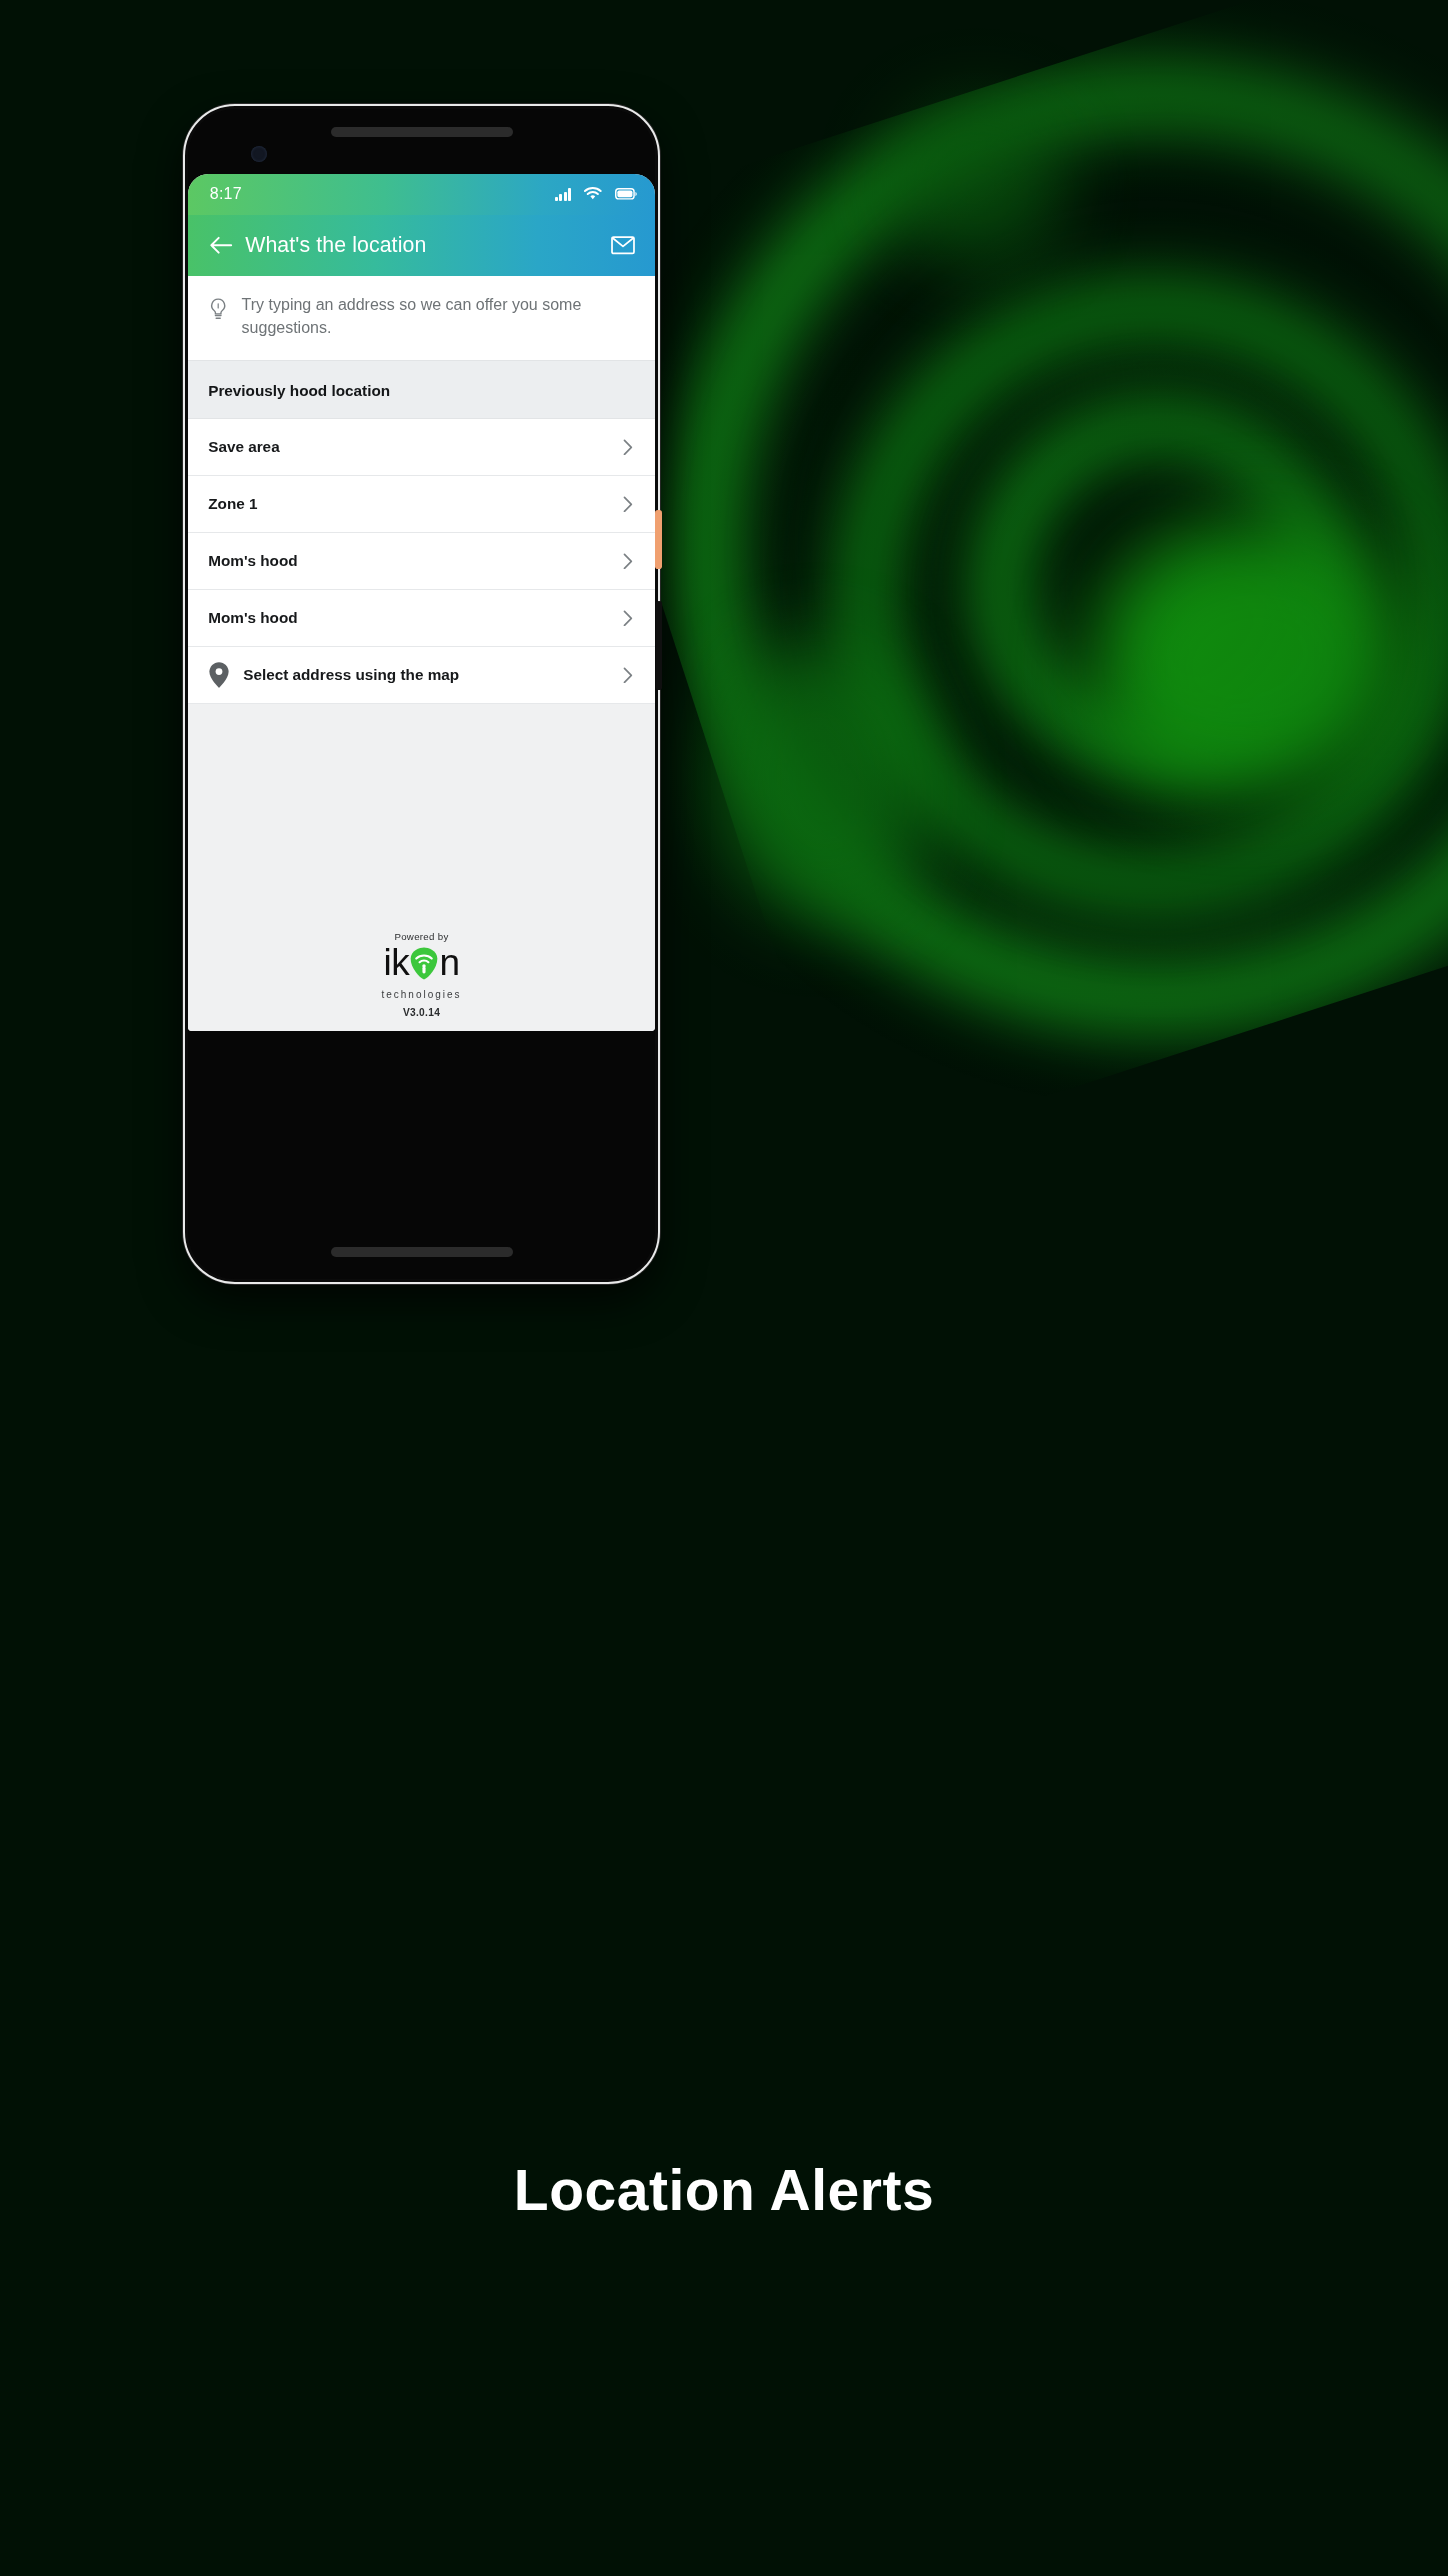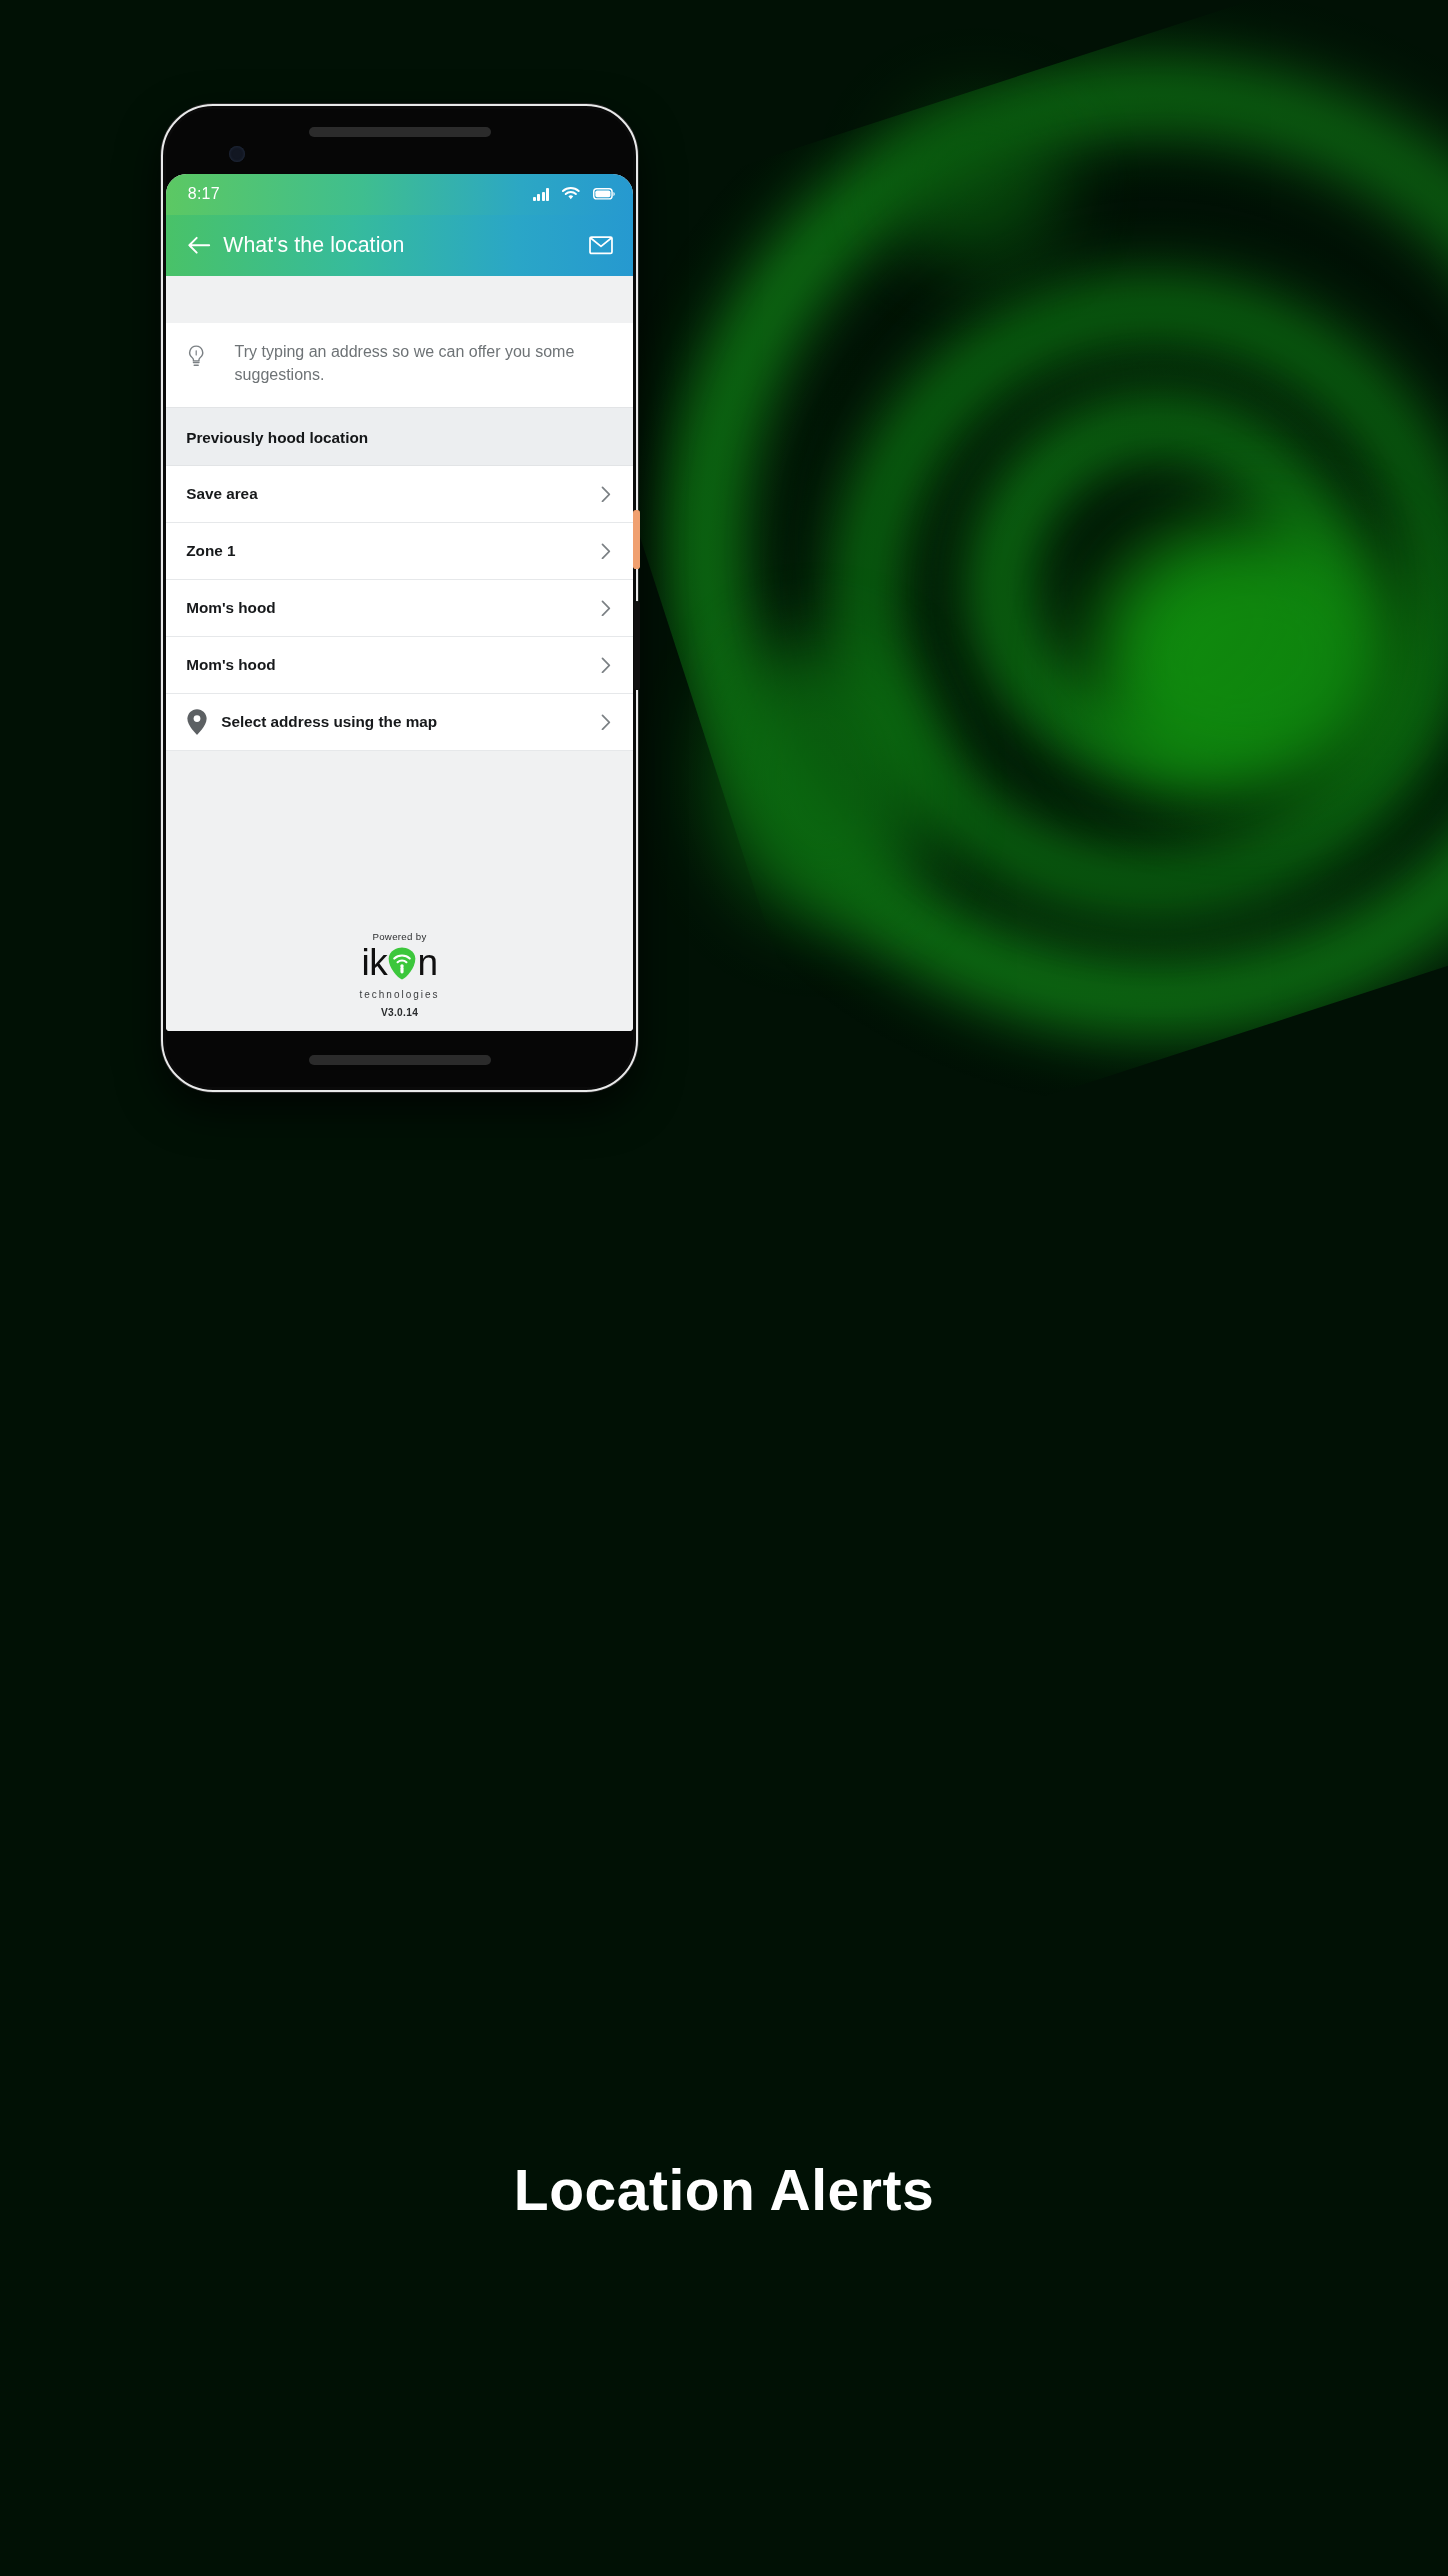--- a/index.html
+++ b/index.html
@@ -84,24 +84,24 @@
   .vignette {
     position: absolute;
     inset: 0;
     background: radial-gradient(ellipse 835px 835px at 1094px 593px,
                 rgba(1,17,5,0) 0%, rgba(1,17,5,.25) 55%, rgba(1,17,5,.92) 100%);
   }
 
   
   #phone {
     position: absolute;
-    left: 161px;
+    left: 183px;
     top: 104px;
     width: 477px;
-    height: 988px;
+    height: 1180px;
     border-radius: 52px;
     background: #0a0a0a;
     border: 2.8px solid #e9eaea;
     box-shadow: 0 0 0 0.9px #2a2a2a, 0 16.7px 43px rgba(0,0,0,.75);
     box-sizing: border-box;
   }
   #phone-body {
     position: absolute;
     inset: 2.8px;
     border-radius: 47px;
@@ -276,25 +276,24 @@
     color: #3c3c3c;
     padding: 0;
   }
   #search-input::placeholder { color: #a9adb0; }
 
   
   #hint-card {
     background: #ffffff;
     display: flex;
     align-items: flex-start;
-    gap: 28px;
+    gap: 13px;
     padding: 18.5px 22px 20.4px 20.4px;
     box-sizing: border-box;
     flex: none;
-    margin-top: 47px;
   }
   #bulb-icon {
     flex: none;
     width: 20.4px;
     height: 24px;
     margin-top: 3.7px;
   }
   #hint-text {
     font-size: 16px;
     line-height: 1.42;

